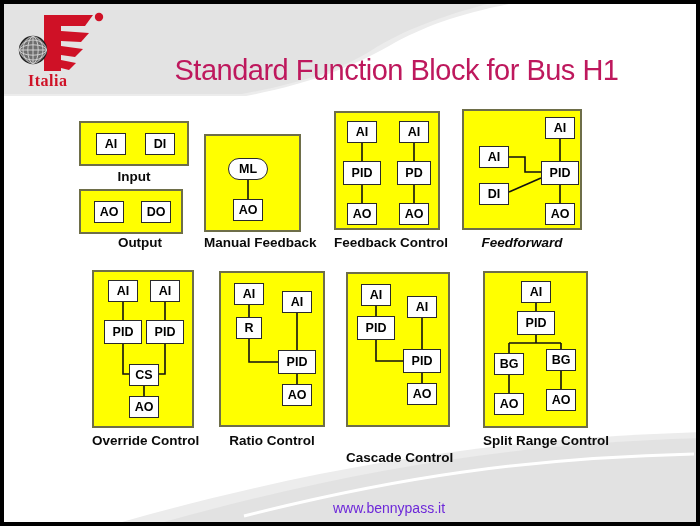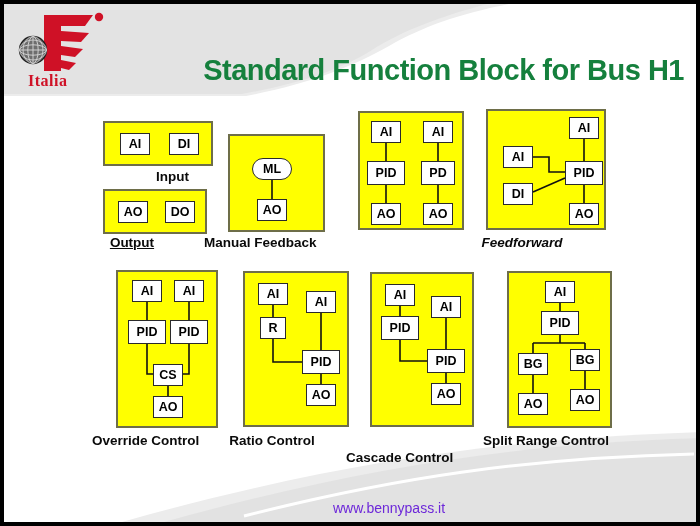--- a/index.html
+++ b/index.html
@@ -13,27 +13,26 @@
   .header-swoosh { top:0; }
   .footer-swoosh { bottom:0; }
   .logo { position:absolute; left:10px; top:6px; width:92px; height:84px; }
   .logo-region {
     position:absolute; left:14px; top:62px; width:70px;
     font-family:"Liberation Serif", serif; font-weight:bold;
     font-size:16px; color:#cf1126; letter-spacing:0.5px;
   }
   .title {
     position:absolute; left:105px; right:12px; top:50px;
-    text-align:right; font-size:29px; font-weight:bold; color:#15803d;
+    text-align:center; font-size:29px; font-weight:normal; color:#be185d;
     letter-spacing:-0.5px; white-space:nowrap;
   }
   .panel {
     position:absolute; background:#ffff00;
     border:2px solid #6e6e49;
-    margin-left:24px;
   }
   .wires { position:absolute; left:0; top:0; }
   .wires line, .wires polyline { stroke:#111; stroke-width:1.6; fill:none; }
   .node {
     position:absolute; height:22px; line-height:20px;
     background:#ffffff; border:1.6px solid #2a2a2a;
     text-align:center; font-weight:bold; font-size:12.5px; color:#000;
   }
   .plabel {
     position:absolute; text-align:center; font-weight:bold;
@@ -84,27 +83,27 @@
     </svg>
     <div class="logo-region">Italia</div>
   </div>
 
   <div class="title">Standard Function Block for Bus H1</div>
 
   <div class="panel" style="left:75px; top:117px; width:110px; height:45px;">
     <div class="node" style="left:15px; top:10px; width:30px;">AI</div>
     <div class="node" style="left:64px; top:10px; width:30px;">DI</div>
   </div>
-  <div class="plabel" style="left:75px; top:165px; width:110px;text-align:right;">Input</div>
+  <div class="plabel" style="left:75px; top:165px; width:110px;">Input</div>
 
   <div class="panel" style="left:75px; top:185px; width:104px; height:45px;">
     <div class="node" style="left:13px; top:10px; width:30px;">AO</div>
     <div class="node" style="left:60px; top:10px; width:30px;">DO</div>
   </div>
-  <div class="plabel" style="left:76px; top:231px; width:104px;text-decoration:underline;">Output</div>
+  <div class="plabel" style="left:84px; top:231px; width:104px;">Output</div>
 
   <div class="panel" style="left:200px; top:130px; width:97px; height:98px;">
     <svg class="wires" width="93" height="94" viewBox="0 0 93 94">
       <line x1="42" y1="44" x2="42" y2="63"></line>
     </svg>
     <div class="node" style="left:22px; top:22px; width:40px;border-radius:11px;">ML</div>
     <div class="node" style="left:27px; top:63px; width:30px;">AO</div>
   </div>
   <div class="plabel" style="left:200px; top:231px; width:97px;">Manual Feedback</div>
 
@@ -115,20 +114,21 @@
       <line x1="26" y1="72" x2="26" y2="90"></line>
       <line x1="78" y1="72" x2="78" y2="90"></line>
     </svg>
     <div class="node" style="left:11px; top:8px; width:30px;">AI</div>
     <div class="node" style="left:63px; top:8px; width:30px;">AI</div>
     <div class="node" style="left:7px; top:48px; width:38px; height:24px; line-height:22px;">PID</div>
     <div class="node" style="left:61px; top:48px; width:34px; height:24px; line-height:22px;">PD</div>
     <div class="node" style="left:11px; top:90px; width:30px;">AO</div>
     <div class="node" style="left:63px; top:90px; width:30px;">AO</div>
   </div>
+  <div class="plabel" style="left:330px; top:231px; width:106px;">Feedback Control</div>
 
   <div class="panel" style="left:458px; top:105px; width:120px; height:121px;">
     <svg class="wires" width="116" height="117" viewBox="0 0 116 117">
       <line x1="96" y1="28" x2="96" y2="50"></line>
       <line x1="96" y1="74" x2="96" y2="92"></line>
       <polyline points="45,46 61,46 61,61 77,61"></polyline>
       <line x1="45" y1="81" x2="77" y2="67"></line>
     </svg>
     <div class="node" style="left:81px; top:6px; width:30px;">AI</div>
     <div class="node" style="left:15px; top:35px; width:30px;">AI</div>

